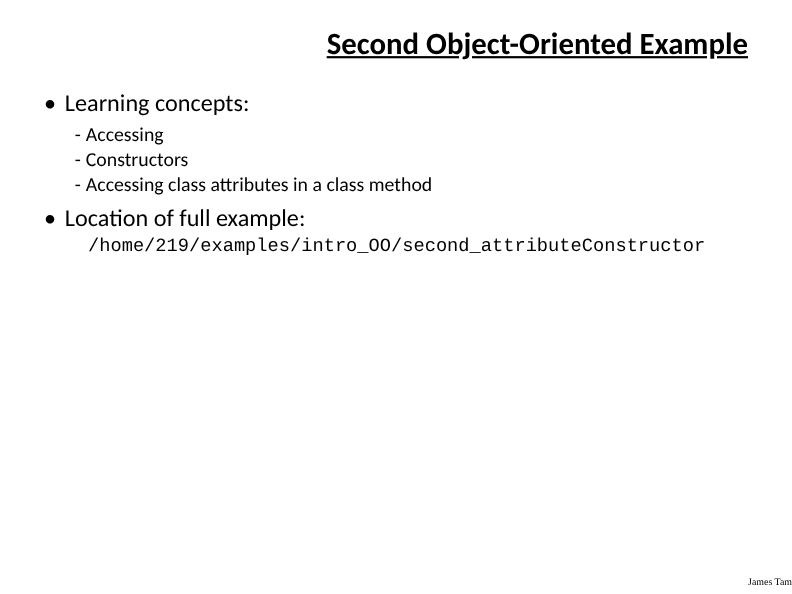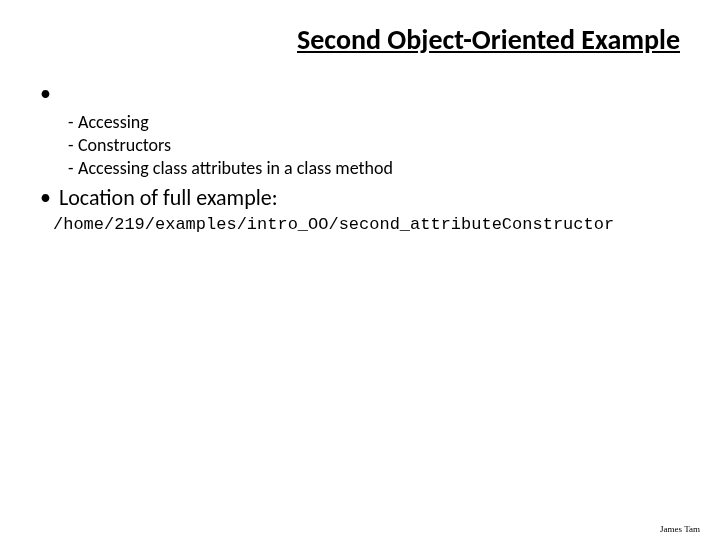--- a/index.html
+++ b/index.html
@@ -49,41 +49,42 @@
       line-height: 22px;
       width: 10px;
     }
     .sub-text {
       font-size: 18px;
       line-height: 22px;
     }
     .code-path {
       font-family: "Courier New", monospace;
       font-size: 17px;
-      margin-left: 13px;
+      margin-left: 40px;
       margin-top: 2px;
       white-space: nowrap;
     }
     .footer {
       position: absolute;
       bottom: 6px;
-      right: 20px;
+      right: 0;
       font-family: "Times New Roman", serif;
       font-size: 9px;
       text-align: center;
     }
   </style>
 </head>
 <body>
 
 <div class="slide">
   <h1 class="title">Second Object-Oriented Example</h1>
 
   <div class="bullet-main">
     <span class="bullet-dot">•</span>
+    <span class="bullet-text">Learning concepts:</span>
   </div>
   <div class="sub-list">
     <div class="sub-item">
       <span class="sub-dash">-</span>
       <span class="sub-text">Accessing</span>
     </div>
     <div class="sub-item">
       <span class="sub-dash">-</span>
       <span class="sub-text">Constructors</span>
     </div>

